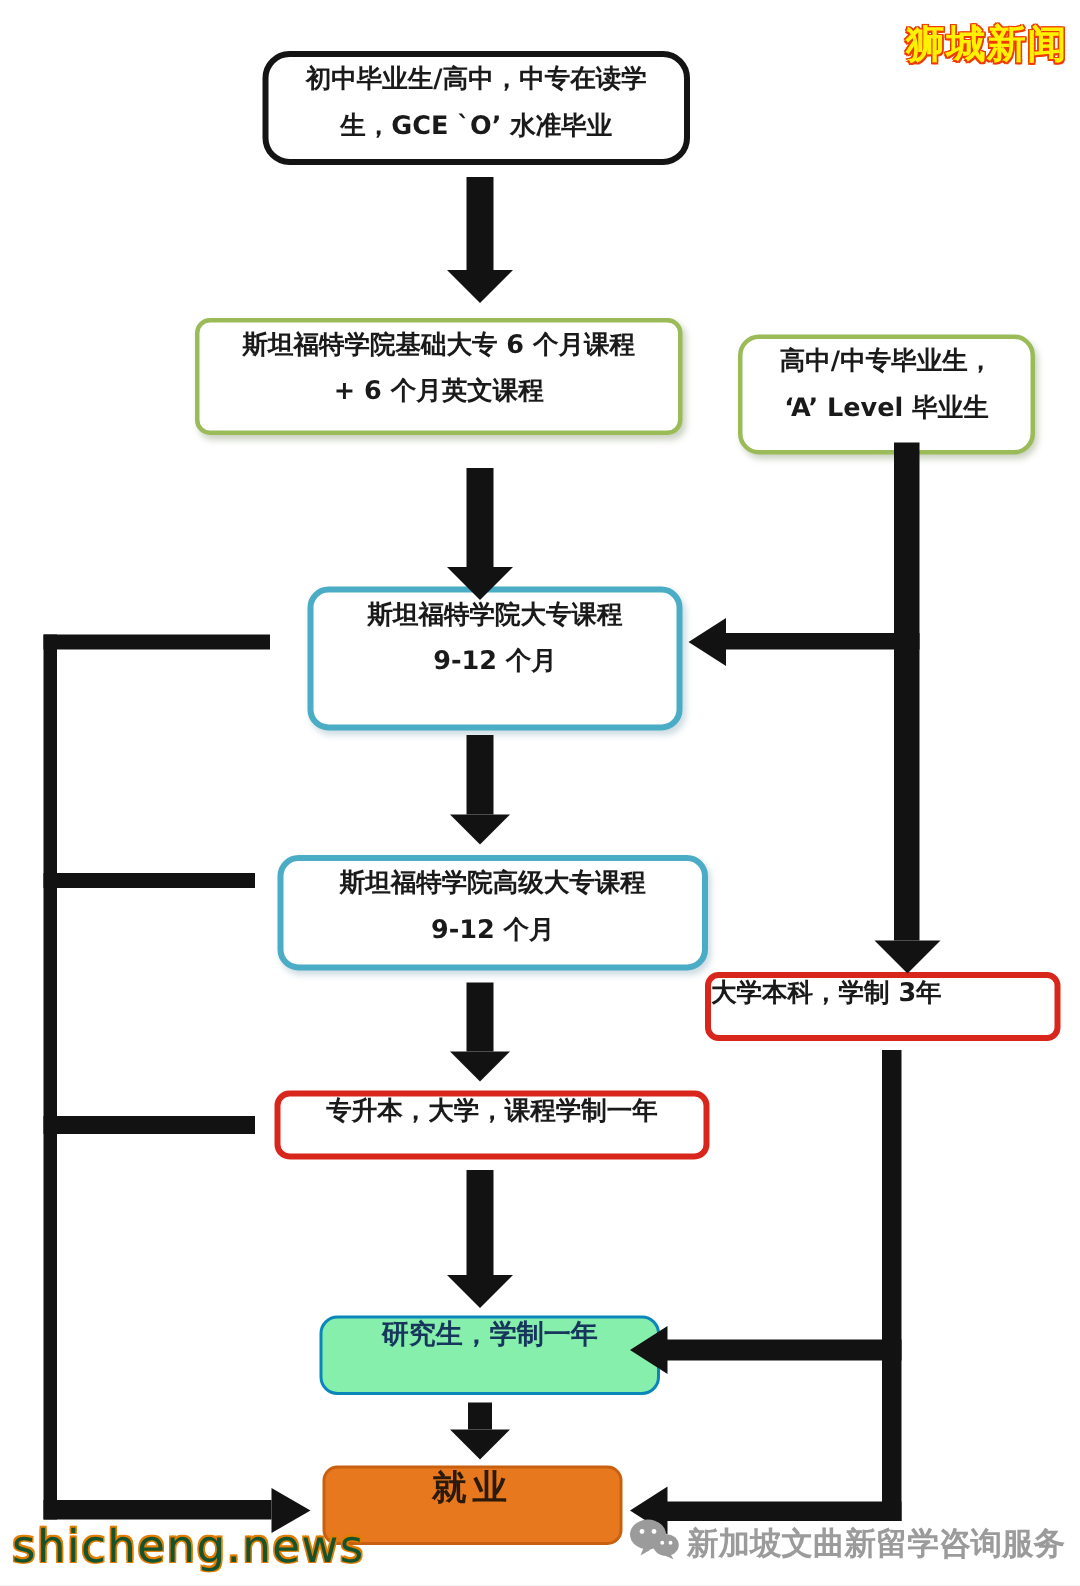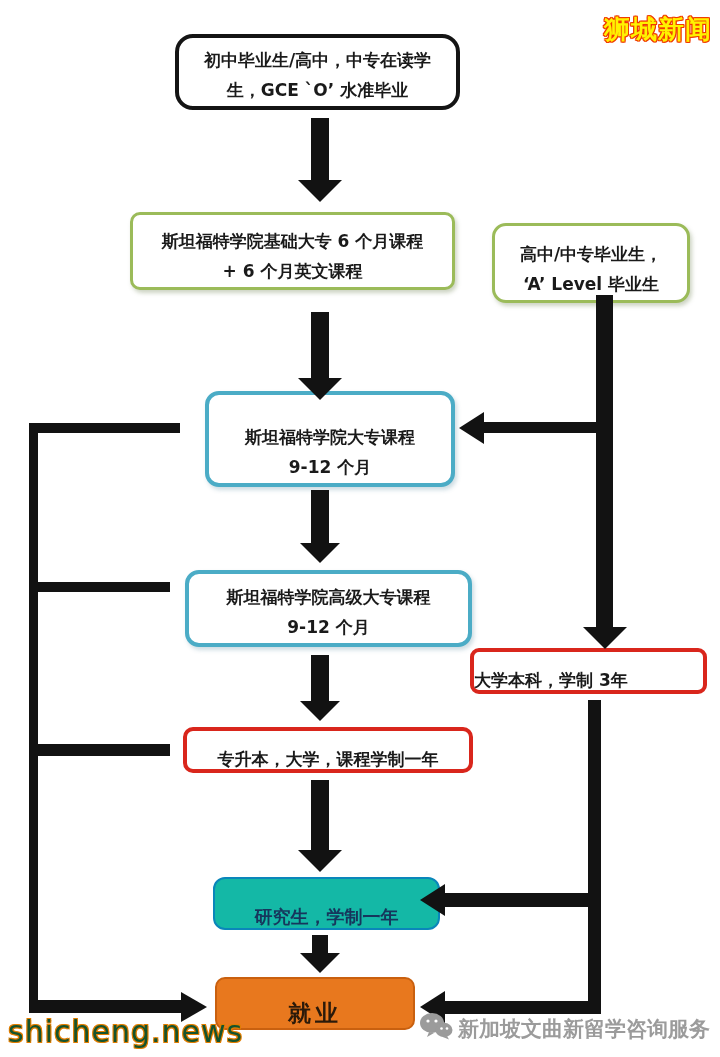--- a/index.html
+++ b/index.html
@@ -3,21 +3,21 @@
 <meta charset="utf-8">
 <style>
   html,body{margin:0;padding:0;background:#e9e9e9;}
   #canvas{
     position:relative;width:720px;height:1057px;margin:0 auto;
     background:#ffffff;overflow:hidden;
     font-family:"DejaVu Sans","Liberation Sans",sans-serif;
   }
   
   .node{
-    position:absolute;display:flex;flex-direction:column;justify-content:flex-end;
+    position:absolute;display:flex;flex-direction:column;justify-content:flex-start;
     align-items:center;text-align:center;background:#fff;color:#1a1a1a;
     font-weight:bold;font-size:17px;line-height:1.8;box-sizing:border-box;
   }
   #node-entry{left:175px;top:34px;width:285px;height:76px;
     border:4px solid #141414;border-radius:18px;}
   #node-foundation{left:130px;top:212px;width:325px;height:78px;
     border:3px solid #9BBB59;border-radius:10px;
     box-shadow:2px 3px 4px rgba(110,130,80,.35);}
   #node-alevel{left:492px;top:211px;width:198px;height:80px;
     border:3px solid #9BBB59;border-radius:14px;
@@ -27,21 +27,21 @@
     box-shadow:2px 3px 4px rgba(90,140,160,.3);}
   #node-adv-diploma{left:185px;top:570px;width:287px;height:77px;
     border:4px solid #4BACC6;border-radius:14px;
     box-shadow:2px 3px 4px rgba(90,140,160,.3);}
   #node-bachelor{left:470px;top:648px;width:237px;height:46px;
     border:4px solid #D9261C;border-radius:9px;
     align-items:flex-start;padding-left:0;line-height:1.2;}
   #node-topup{left:183px;top:727px;width:290px;height:46px;
     border:4px solid #D9261C;border-radius:10px;line-height:1.2;}
   #node-master{left:213px;top:877px;width:227px;height:53px;
-    background:#14b8a6;border:2px solid #0a86ba;border-radius:12px;
+    background:#86efac;border:2px solid #0a86ba;border-radius:12px;
     color:#16365C;line-height:1.2;font-size:18px;}
   #node-employment{left:215px;top:977px;width:200px;height:53px;
     background:#E8781E;border:2px solid #c9600f;border-radius:10px;
     color:#2B1A0A;font-size:23px;line-height:1.2;letter-spacing:4px;}
   
   .shaft{position:absolute;background:#121212;}
   .head{position:absolute;width:0;height:0;}
   .head-down{border-left:22px solid transparent;border-right:22px solid transparent;
     border-top:22px solid #121212;}
   .head-down-sm{border-left:20px solid transparent;border-right:20px solid transparent;

